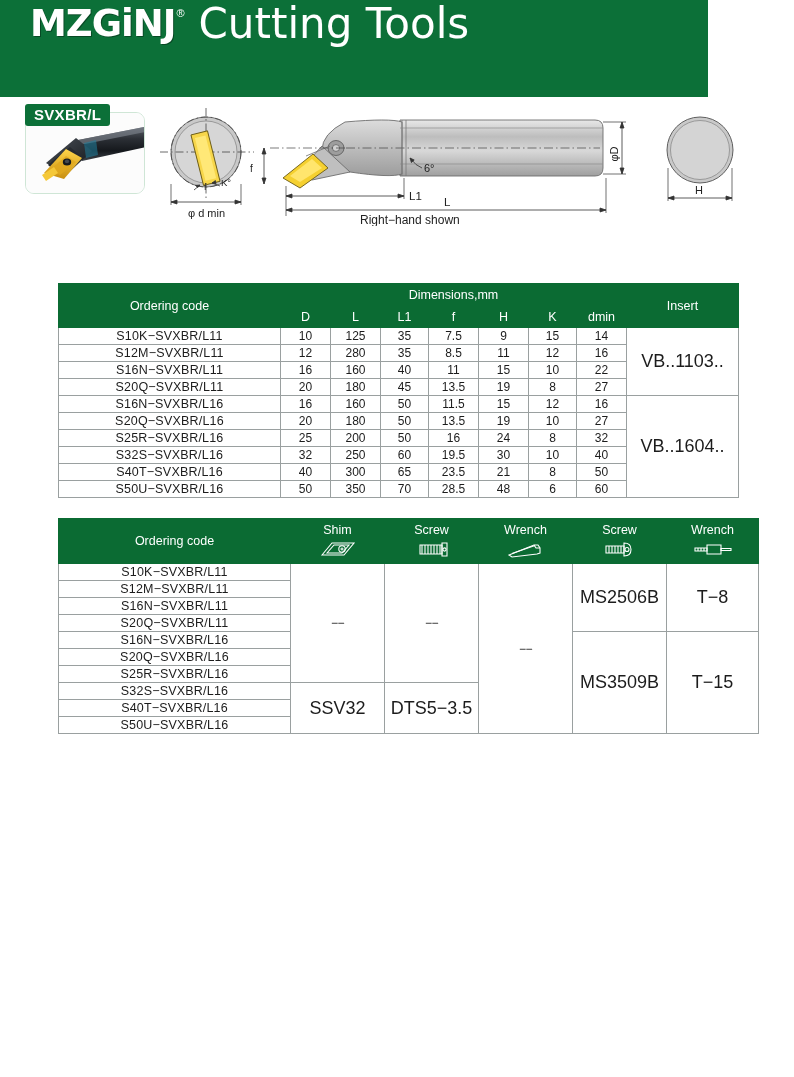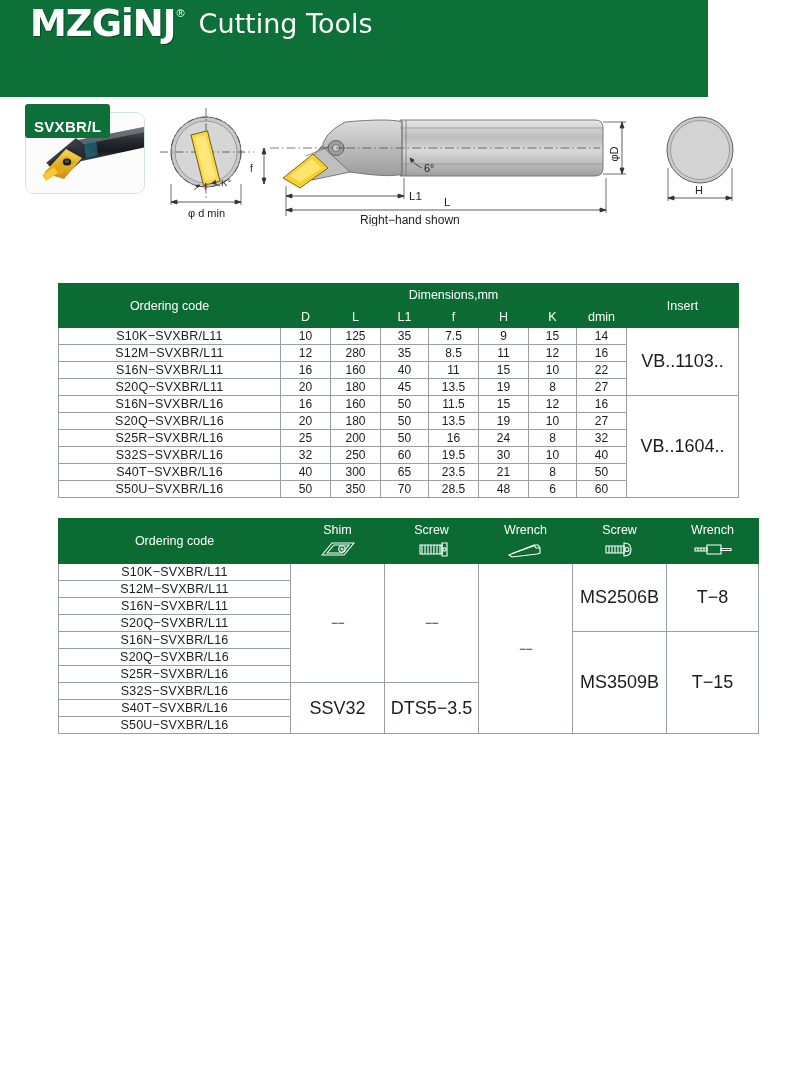--- a/index.html
+++ b/index.html
@@ -36,21 +36,21 @@
     letter-spacing: -1px;
     line-height: 44px;
     text-shadow: 1px 1px 0 rgba(0,0,0,0.35);
   }
   .brand-reg {
     font-size: 11px; color: #ffffff;
     line-height: 14px; margin-left: 1px; margin-top: 4px;
   }
   .brand-tagline {
     font-family: "DejaVu Sans", sans-serif;
-    font-size: 27px; color: #ffffff;
+    font-size: 42px; color: #ffffff;
     line-height: 44px; margin-left: 14px;
     font-weight: 400;
   }
   .banner-sub {
     position: absolute; left: 62px; top: 46px;
     font-family: "DejaVu Sans", sans-serif;
     font-size: 29px; font-style: italic; font-weight: 700;
     color: #eaf7ea;
     letter-spacing: 0.5px;
     white-space: nowrap;
@@ -70,21 +70,21 @@
     width: 120px; height: 82px;
     border: 1px solid #cfe6d6; border-radius: 9px;
     background: #fdfdfd;
     overflow: hidden;
   }
   .photo-badge {
     position: absolute; left: 25px; top: 4px;
     background: #0c7038;
     color: #ffffff;
     font-size: 15px; font-weight: 700;
-    padding: 14px 9px 3px 9px;
+    padding: 2px 9px 3px 9px;
     border-radius: 3px;
     letter-spacing: 0.3px;
     z-index: 3;
   }
   .photo-inner { position: absolute; inset: 0; }
 
   .diag-svg { position: absolute; left: 0; top: 0; }
 
   
   .tbl-wrap { position: absolute; }

